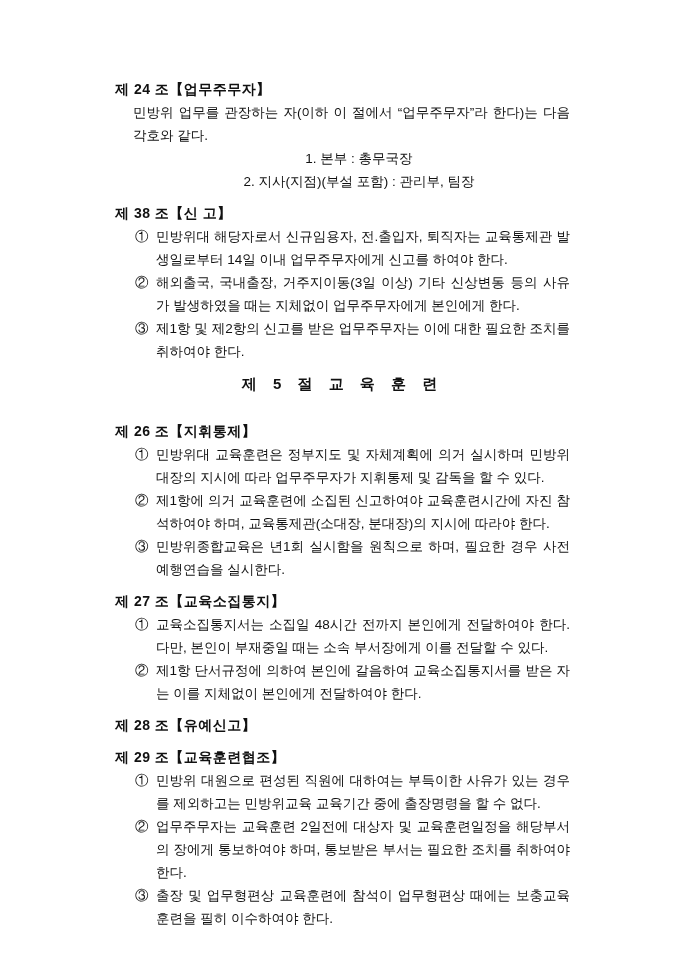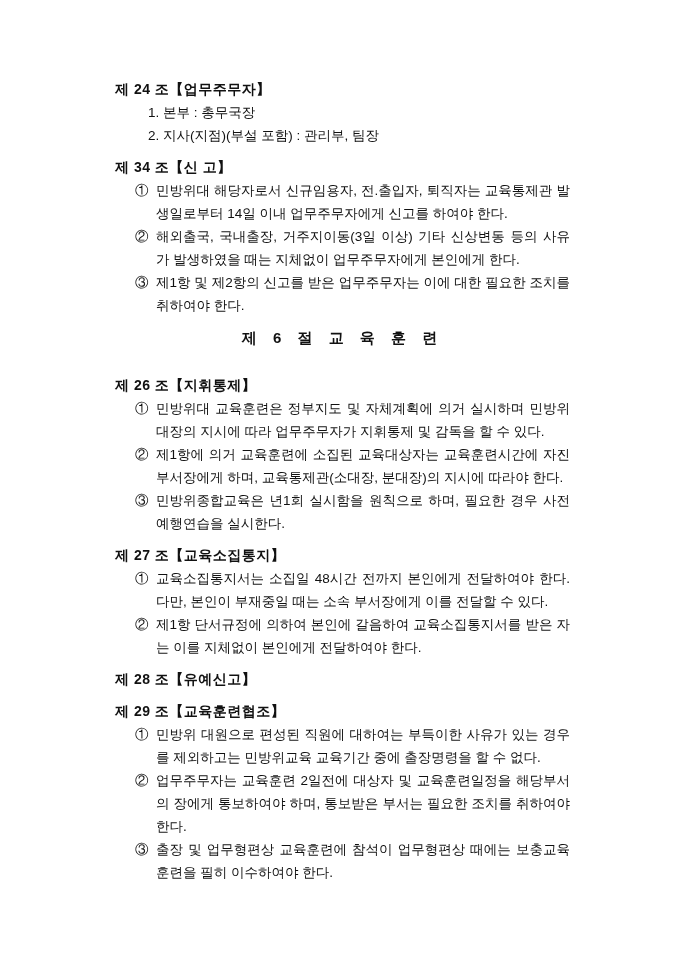--- a/index.html
+++ b/index.html
@@ -31,21 +31,21 @@
     white-space: nowrap;
   }
   .para {
     text-align: justify;
   }
   .para.plain {
     padding-left: 18px;
   }
   .para.numbered {
     padding-left: 33px;
-    text-align: left;
+    text-align: center;
   }
   .para.circled {
     display: flex;
     padding-left: 20px;
   }
   .para.circled .marker {
     width: 21px;
     flex: 0 0 21px;
   }
   .para.circled .ptext {
@@ -60,48 +60,49 @@
     margin: 3px 0 25px 0;
   }
 </style>
 </head>
 <body>
 
 <div class="page" style="background: rgb(255, 255, 255); color: rgb(17, 17, 17);">
   <div>
       <div class="article">
         <div class="article-title">제 24 조【업무주무자】</div>
+        <div class="para plain">민방위 업무를 관장하는 자(이하 이 절에서 “업무주무자”라 한다)는 다음 각호와 같다.</div>
         <div class="para numbered">1. 본부 : 총무국장</div>
         <div class="para numbered">2. 지사(지점)(부설 포함) : 관리부, 팀장</div>
       </div>
       <div class="article">
-        <div class="article-title">제 34 조【신  고】</div>
+        <div class="article-title">제 38 조【신  고】</div>
         <div class="para circled">
           <span class="marker">①</span>
           <span class="ptext">민방위대 해당자로서 신규임용자, 전.출입자, 퇴직자는 교육통제관 발생일로부터 14일 이내 업무주무자에게 신고를 하여야 한다.</span>
         </div>
         <div class="para circled">
           <span class="marker">②</span>
           <span class="ptext">해외출국, 국내출장, 거주지이동(3일 이상) 기타 신상변동 등의 사유가 발생하였을 때는 지체없이 업무주무자에게 본인에게 한다.</span>
         </div>
         <div class="para circled">
           <span class="marker">③</span>
           <span class="ptext">제1항 및 제2항의 신고를 받은 업무주무자는 이에 대한 필요한 조치를 취하여야 한다.</span>
         </div>
       </div>
-      <div class="section-heading">제 6 절  교 육 훈 련</div>
+      <div class="section-heading">제 5 절  교 육 훈 련</div>
       <div class="article">
         <div class="article-title">제 26 조【지휘통제】</div>
         <div class="para circled">
           <span class="marker">①</span>
           <span class="ptext">민방위대 교육훈련은 정부지도 및 자체계획에 의거 실시하며 민방위대장의 지시에 따라 업무주무자가 지휘통제 및 감독을 할 수 있다.</span>
         </div>
         <div class="para circled">
           <span class="marker">②</span>
-          <span class="ptext">제1항에 의거 교육훈련에 소집된 교육대상자는 교육훈련시간에 자진 부서장에게 하며, 교육통제관(소대장, 분대장)의 지시에 따라야 한다.</span>
+          <span class="ptext">제1항에 의거 교육훈련에 소집된 신고하여야 교육훈련시간에 자진 참석하여야 하며, 교육통제관(소대장, 분대장)의 지시에 따라야 한다.</span>
         </div>
         <div class="para circled">
           <span class="marker">③</span>
           <span class="ptext">민방위종합교육은 년1회 실시함을 원칙으로 하며, 필요한 경우 사전 예행연습을 실시한다.</span>
         </div>
       </div>
       <div class="article">
         <div class="article-title">제 27 조【교육소집통지】</div>
         <div class="para circled">
           <span class="marker">①</span>

